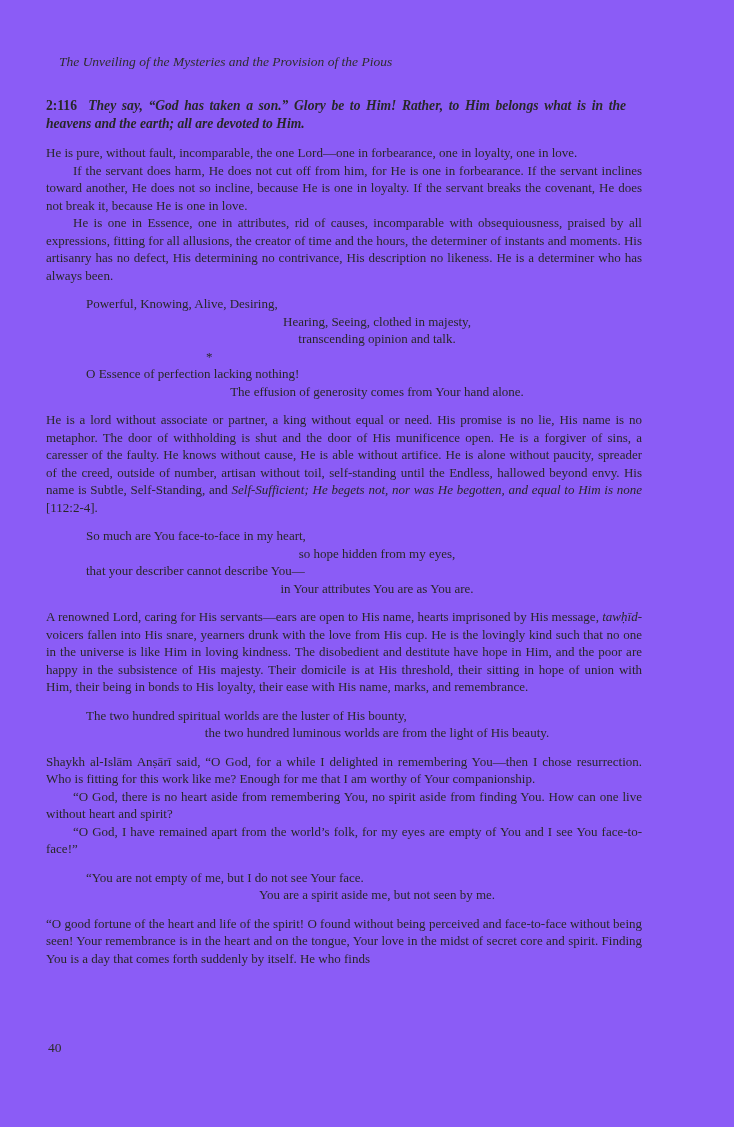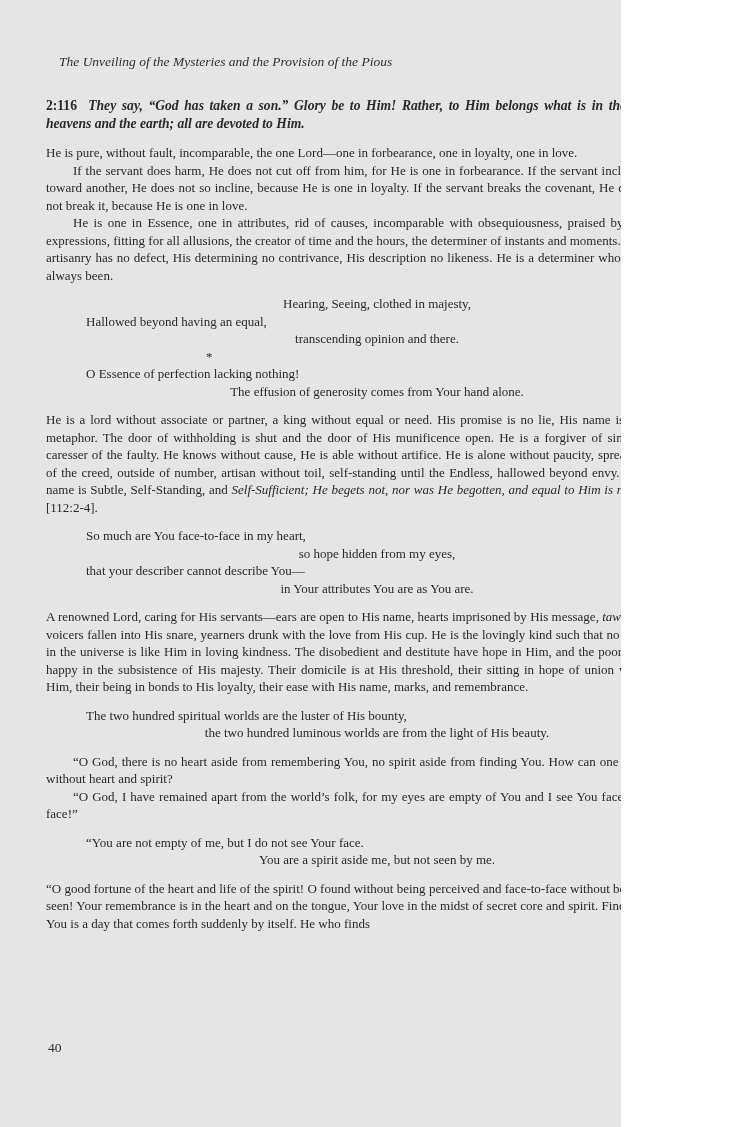--- a/index.html
+++ b/index.html
@@ -2,23 +2,23 @@
 <html><head>
 <meta charset="utf-8">
 <style>
   html, body { margin: 0; padding: 0; }
   body {
     font-family: "Liberation Serif", "DejaVu Serif", serif;
     background: #ffffff;
   }
   .page {
     position: relative;
-    width: 621px;
+    width: 734px;
     height: 1127px;
-    background: #e5e5e5;
+    background: #8b5cf6;
     color: #282828;
     overflow: hidden;
   }
   .running-head {
     position: absolute;
     left: 59px;
     top: 53px;
     font-style: italic;
     font-size: 13.5px;
     line-height: 17px;
@@ -69,39 +69,40 @@
 <div class="page">
   <div class="running-head">The Unveiling of the Mysteries and the Provision of the Pious</div>
 
   <div class="content">
     <p class="verse"><span class="verse-ref">2:116</span><span>&nbsp; </span><span class="verse-text">They say, “God has taken a son.” Glory be to Him! Rather, to Him belongs what is in the heavens and the earth; all are devoted to Him.</span></p>
     <div id="blocks-root">
         <p class="para"><span>He is pure, without fault, incomparable, the one Lord—one in forbearance, one in loyalty, one in love.</span></p>
         <p class="para indent"><span>If the servant does harm, He does not cut off from him, for He is one in forbearance. If the servant inclines toward another, He does not so incline, because He is one in loyalty. If the servant breaks the covenant, He does not break it, because He is one in love.</span></p>
         <p class="para indent"><span>He is one in Essence, one in attributes, rid of causes, incomparable with obsequiousness, praised by all expressions, fitting for all allusions, the creator of time and the hours, the determiner of instants and moments. His artisanry has no defect, His determining no contrivance, His description no likeness. He is a determiner who has always been.</span></p>
         <div class="poem">
+          <div class="poem-line ind0">Powerful, Knowing, Alive, Desiring,</div>
           <div class="poem-line ind1">Hearing, Seeing, clothed in majesty,</div>
-          <div class="poem-line ind0">Hallowed beyond having an equal,</div>
-          <div class="poem-line ind1">transcending opinion and there.</div>
+          <div class="poem-line ind1">transcending opinion and talk.</div>
           <div class="poem-sep">*</div>
           <div class="poem-line ind0">O Essence of perfection lacking nothing!</div>
           <div class="poem-line ind1">The effusion of generosity comes from Your hand alone.</div>
         </div>
         <p class="para"><span>He is a lord without associate or partner, a king without equal or need. His promise is no lie, His name is no metaphor. The door of withholding is shut and the door of His munificence open. He is a forgiver of sins, a caresser of the faulty. He knows without cause, He is able without artifice. He is alone without paucity, spreader of the creed, outside of number, artisan without toil, self-standing until the Endless, hallowed beyond envy. His name is Subtle, Self-Standing, and </span><span class="it">Self-Sufficient; He begets not, nor was He begotten, and equal to Him is none</span><span> [112:2-4].</span></p>
         <div class="poem">
           <div class="poem-line ind0">So much are You face-to-face in my heart,</div>
           <div class="poem-line ind1">so hope hidden from my eyes,</div>
           <div class="poem-line ind0">that your describer cannot describe You—</div>
           <div class="poem-line ind1">in Your attributes You are as You are.</div>
         </div>
         <p class="para"><span>A renowned Lord, caring for His servants—ears are open to His name, hearts imprisoned by His message, </span><span class="it">tawḥīd</span><span>-voicers fallen into His snare, yearners drunk with the love from His cup. He is the lovingly kind such that no one in the universe is like Him in loving kindness. The disobedient and destitute have hope in Him, and the poor are happy in the subsistence of His majesty. Their domicile is at His threshold, their sitting in hope of union with Him, their being in bonds to His loyalty, their ease with His name, marks, and remembrance.</span></p>
         <div class="poem">
           <div class="poem-line ind0">The two hundred spiritual worlds are the luster of His bounty,</div>
           <div class="poem-line ind1">the two hundred luminous worlds are from the light of His beauty.</div>
         </div>
+        <p class="para"><span>Shaykh al-Islām Anṣārī said, “O God, for a while I delighted in remembering You—then I chose resurrection. Who is fitting for this work like me? Enough for me that I am worthy of Your companionship.</span></p>
         <p class="para indent"><span>“O God, there is no heart aside from remembering You, no spirit aside from finding You. How can one live without heart and spirit?</span></p>
         <p class="para indent"><span>“O God, I have remained apart from the world’s folk, for my eyes are empty of You and I see You face-to-face!”</span></p>
         <div class="poem">
           <div class="poem-line ind0">“You are not empty of me, but I do not see Your face.</div>
           <div class="poem-line ind1">You are a spirit aside me, but not seen by me.</div>
         </div>
         <p class="para"><span>“O good fortune of the heart and life of the spirit! O found without being perceived and face-to-face without being seen! Your remembrance is in the heart and on the tongue, Your love in the midst of secret core and spirit. Finding You is a day that comes forth suddenly by itself. He who finds</span></p>
       </div>
   </div>
 

